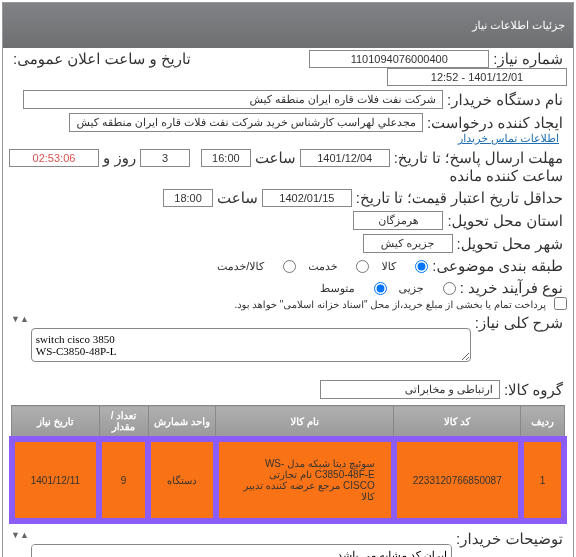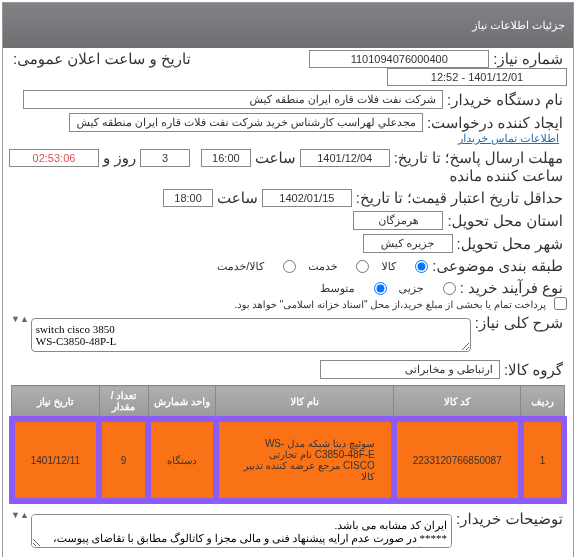--- a/index.html
+++ b/index.html
@@ -9,21 +9,21 @@
 .row { display: flex; align-items: center; padding: 2px 6px; flex-wrap: wrap; }
 .lbl { font-size: 15px; color: #333; padding: 0 4px; white-space: nowrap; }
 .field { background: #fff; border: 1px solid #888; border-radius: 0; padding: 2px 6px; font-size: 11px; min-height: 18px; display: inline-block; text-align: center; }
 .field-wide { min-width: 180px; }
 .field-med { min-width: 90px; }
 .field-sm { min-width: 50px; }
 .link-blue { color: #1f6fb2; text-decoration: underline; cursor: pointer; }
 .countdown { color: #d9534f; font-weight: normal; }
 .radio-grp { display: flex; gap: 12px; align-items: center; }
 .radio-grp label { display: flex; align-items: center; gap: 19px; font-size: 11px; }
-.textarea { width: 98%; margin: 4px auto; display: block; border: 1px solid #888; border-radius: 4px; padding: 4px; font-family: Tahoma; font-size: 11px; resize: vertical; min-height: 34px; }
+.textarea { width: 98%; margin: 14px auto; display: block; border: 1px solid #888; border-radius: 4px; padding: 4px; font-family: Tahoma; font-size: 11px; resize: vertical; min-height: 34px; }
 .sub-hdr { background: #6d6f71; color: #fff; padding: 3px 8px; font-size: 11px; }
 table.data { width: 98%; margin: 4px auto; border-collapse: collapse; font-size: 10px; }
 table.data th { background: linear-gradient(#b0b0b0,#9a9a9a); color: #fff; padding: 4px; border: 1px solid #888; }
 table.data td { background: #f97316; padding: 16px; border: 6px solid #8b5cf6; text-align: center; }
 .btn { background: linear-gradient(#f8f8f8,#e0e0e0); border: 1px solid #999; border-radius: 0; padding: 3px 10px; font-size: 11px; cursor: pointer; font-family: Tahoma; }
 .footer-btns { display: flex; gap: 8px; padding: 6px; justify-content: flex-start; }
 .grow { flex-grow: 1; }
 .note { font-size: 10px; padding: 0 4px; }
 .chevron { display:inline-block; font-size:9px; color:#666; padding:0 2px;}
 </style>

